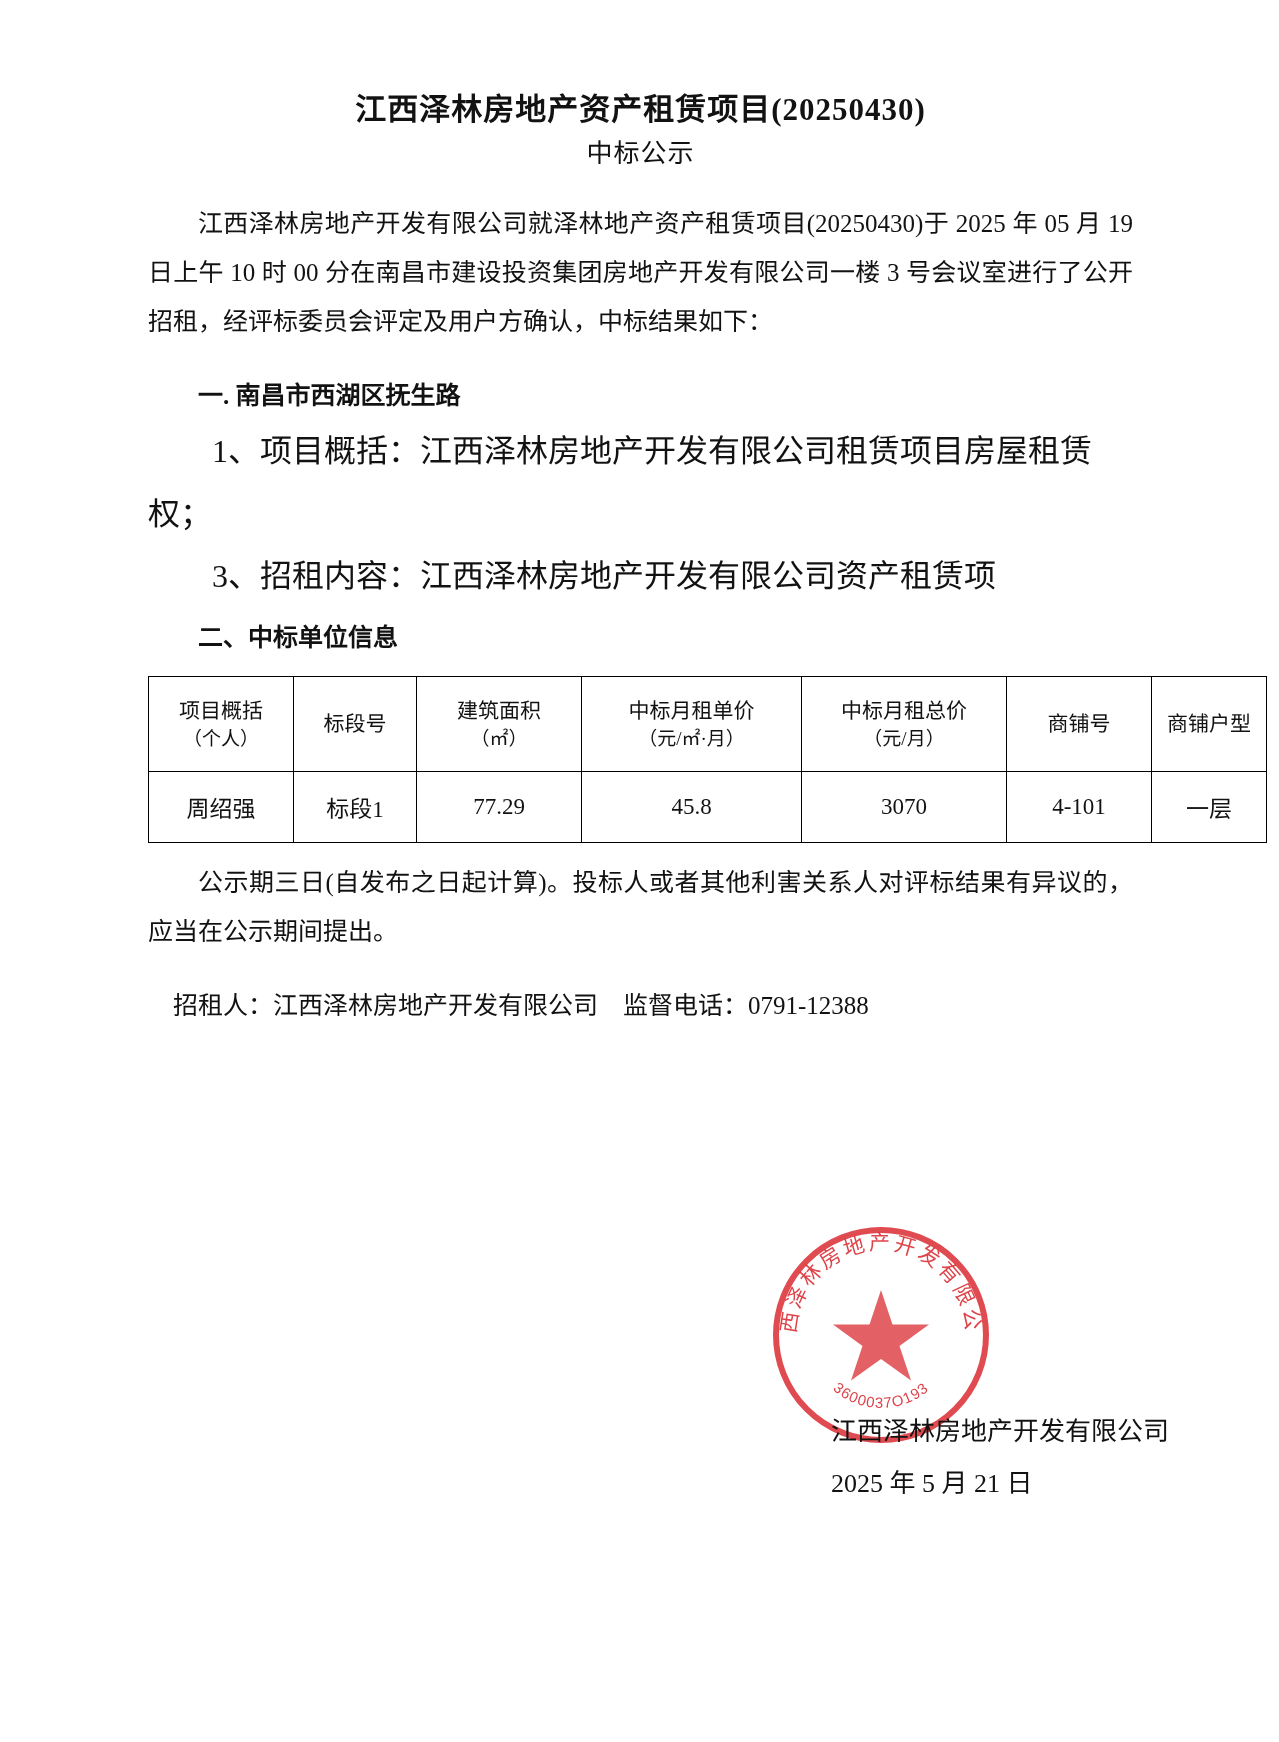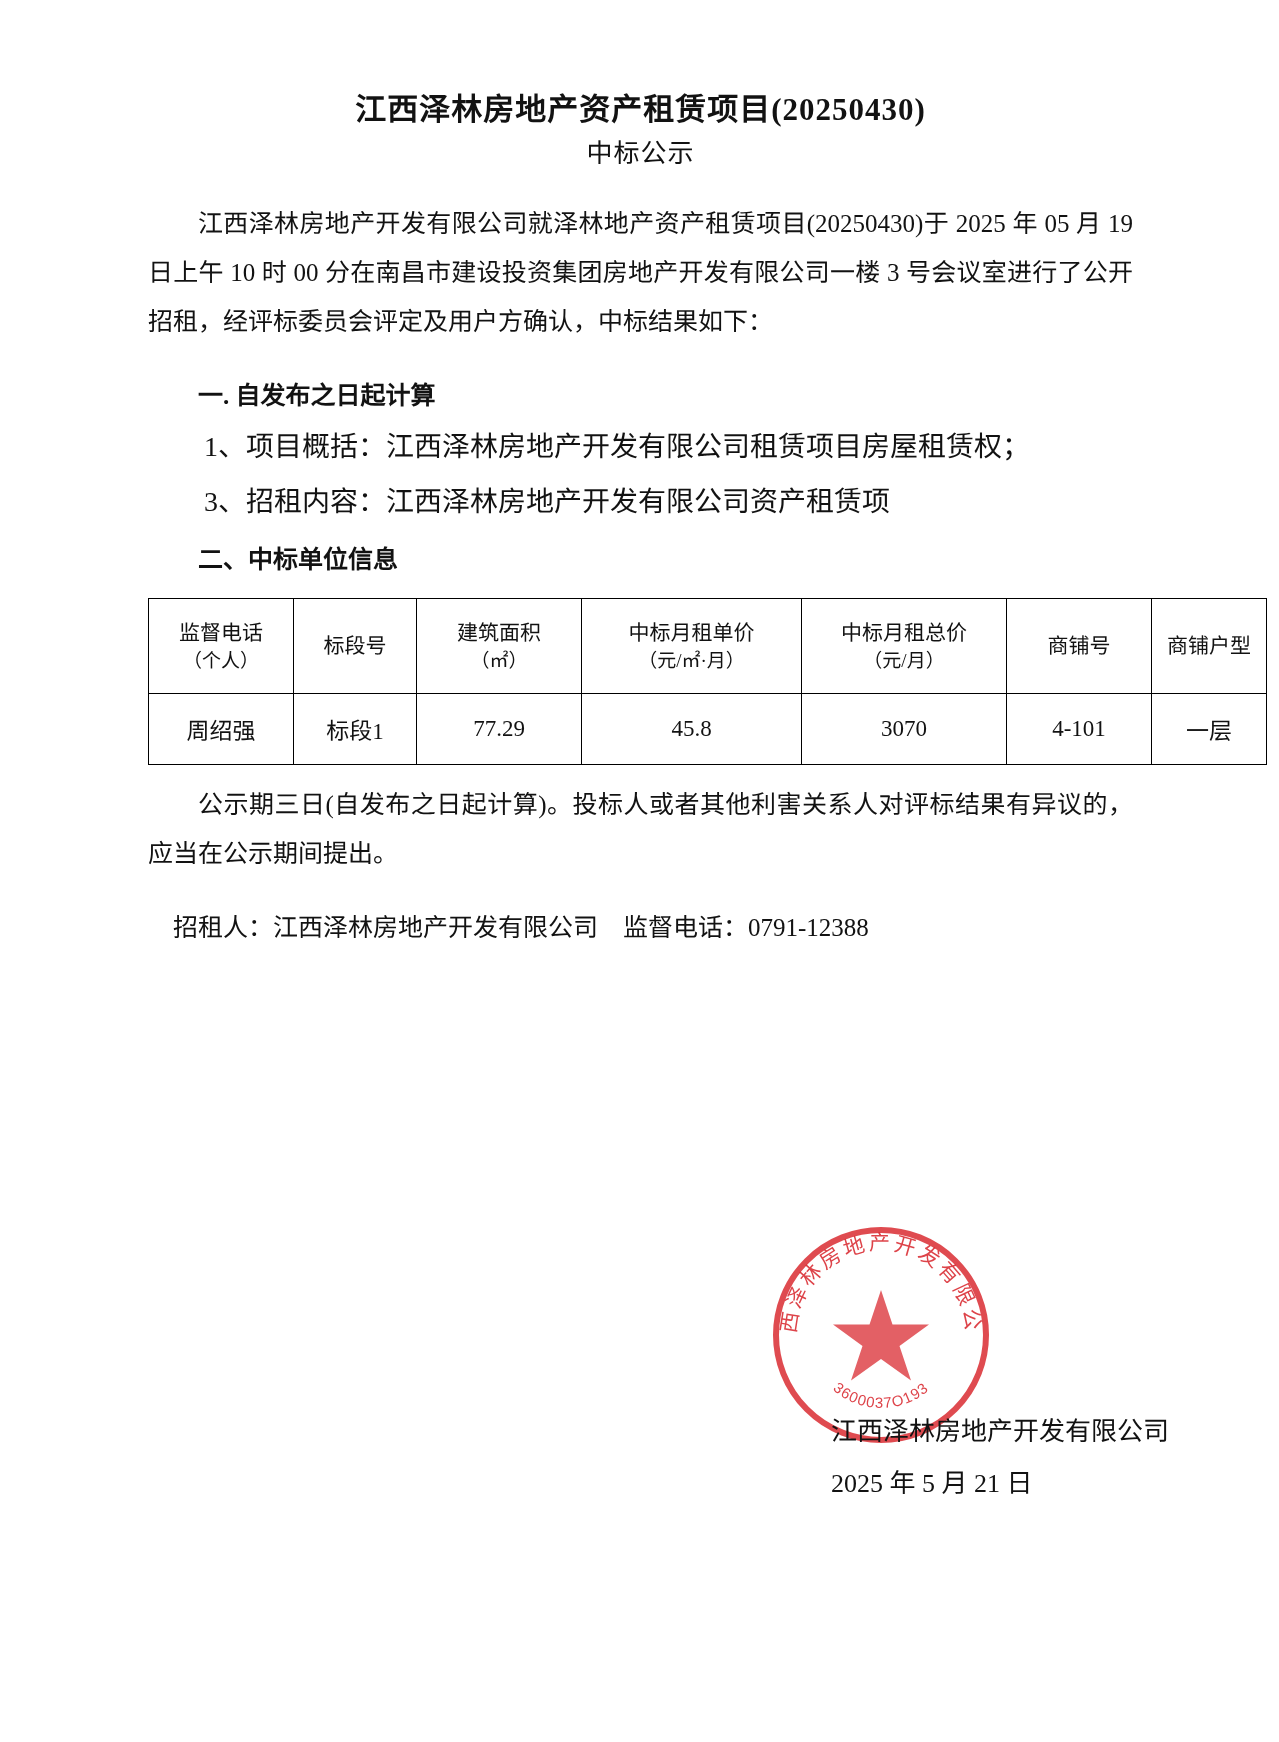--- a/index.html
+++ b/index.html
@@ -54,21 +54,21 @@
     text-indent: 2em;
   }
   .section-head {
     font-size: 25px;
     font-weight: bold;
     line-height: 1.95;
     text-indent: 2em;
     margin-top: 6px;
   }
   .item-line {
-    font-size: 28px;
+    font-size: 32px;
     line-height: 1.95;
     text-indent: 2em;
   }
   table.result {
     border-collapse: collapse;
     width: 983px;
     margin-top: 14px;
     table-layout: fixed;
   }
   table.result td, table.result th {
@@ -128,31 +128,31 @@
 <div class="page">
   <div class="content">
 
     <div class="title-block">
       <div class="title-line">江西泽林房地产资产租赁项目(20250430)</div>
       <div class="title-line second">中标公示</div>
     </div>
 
     <p class="para indent2">江西泽林房地产开发有限公司就泽林地产资产租赁项目(20250430)于 2025 年 05 月 19 日上午 10 时 00 分在南昌市建设投资集团房地产开发有限公司一楼 3 号会议室进行了公开招租，经评标委员会评定及用户方确认，中标结果如下：</p>
 
-    <div class="section-head">一. 自发布之日起计算</div>
+    <div class="section-head">一. 南昌市西湖区抚生路</div>
     <div class="item-line">1、项目概括：江西泽林房地产开发有限公司租赁项目房屋租赁权；</div>
     <div class="item-line">3、招租内容：江西泽林房地产开发有限公司资产租赁项</div>
 
     <div class="section-head">二、中标单位信息</div>
 
     <table class="result">
       <thead>
         <tr>
           <td class="col1">
-            <div>监督电话</div>
+            <div>项目概括</div>
             <div class="sub">（个人）</div>
           </td>
           <td class="col2">
             <div>标段号</div>
           </td>
           <td class="col3">
             <div>建筑面积</div>
             <div class="sub">（㎡）</div>
           </td>
           <td class="col4">

